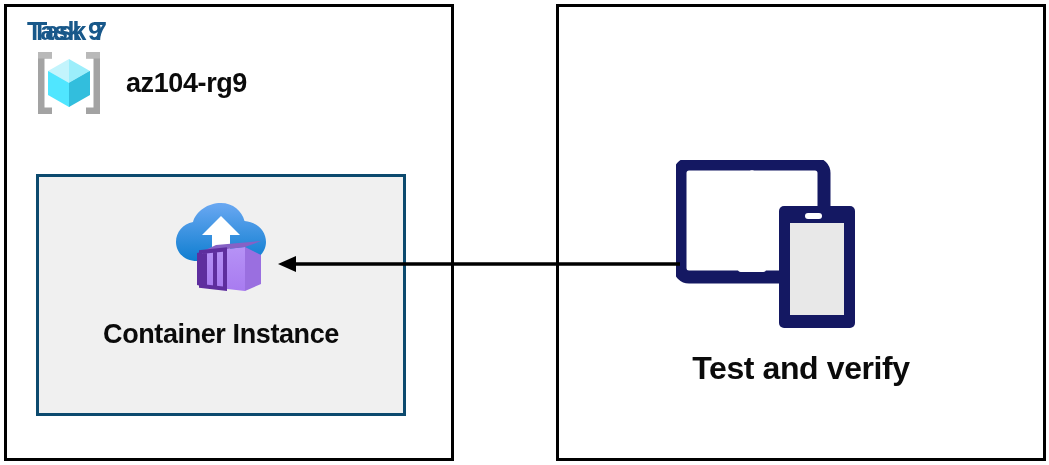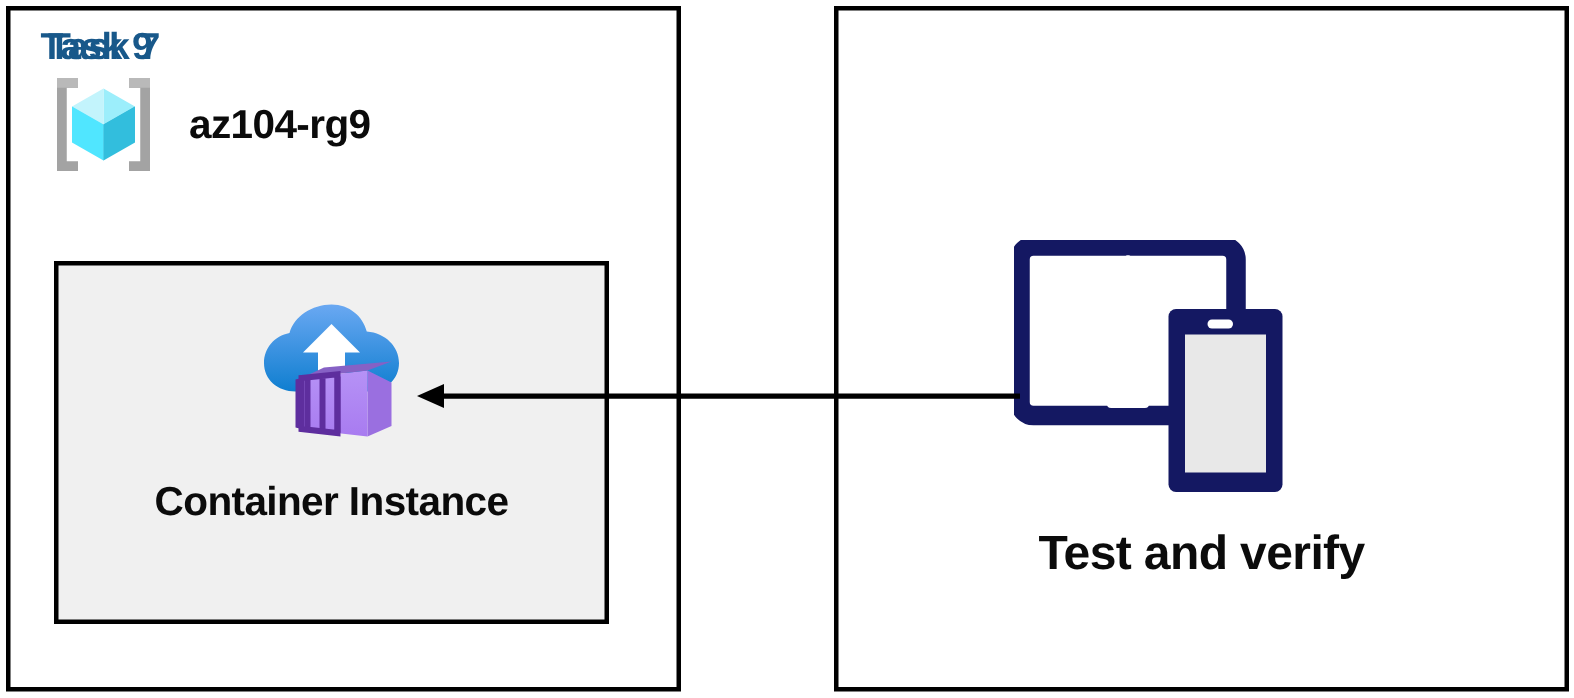--- a/index.html
+++ b/index.html
@@ -72,21 +72,21 @@
   }
 
   
   #container-box {
     position: absolute;
     left: 36px;
     top: 174px;
     width: 370px;
     height: 242px;
     background: #f0f0f0;
-    border: 3px solid #000000;
+    border: 3px solid #0c4a6e;
     box-sizing: border-box;
   }
   #aci-icon-wrap {
     position: absolute;
     left: 50%;
     transform: translateX(-50%);
     top: 22px;
     width: 104px;
     height: 94px;
   }

